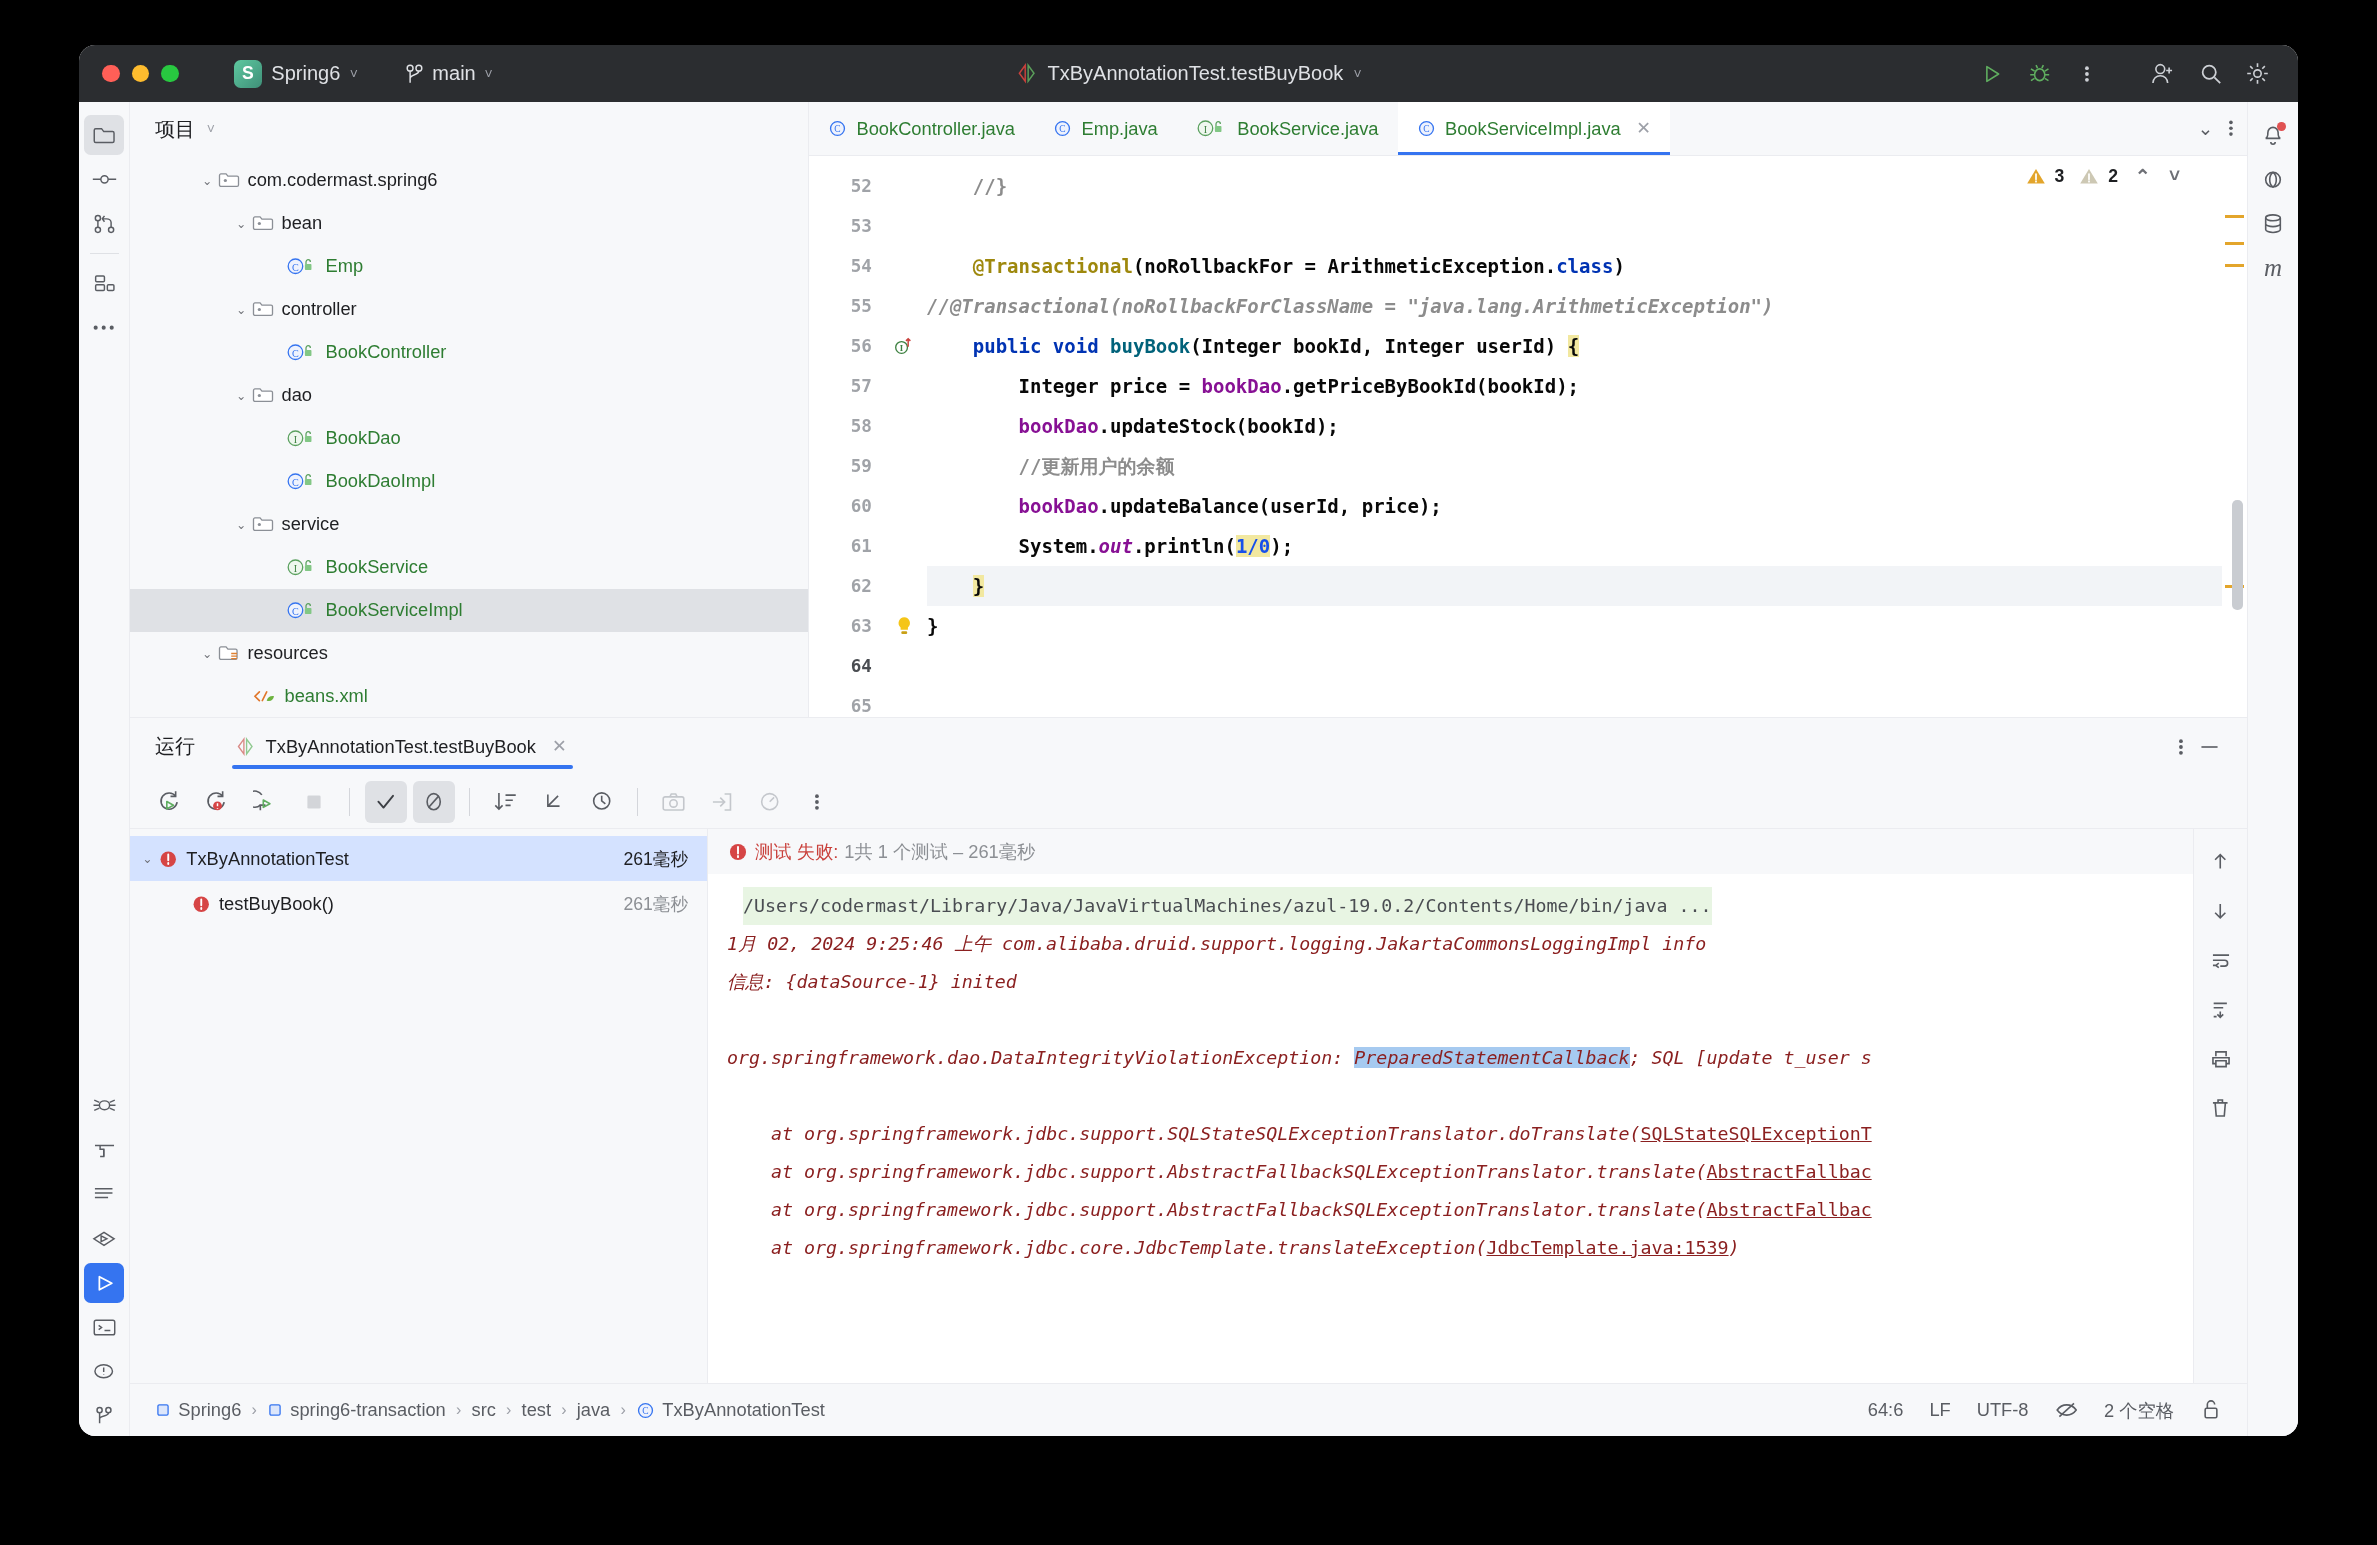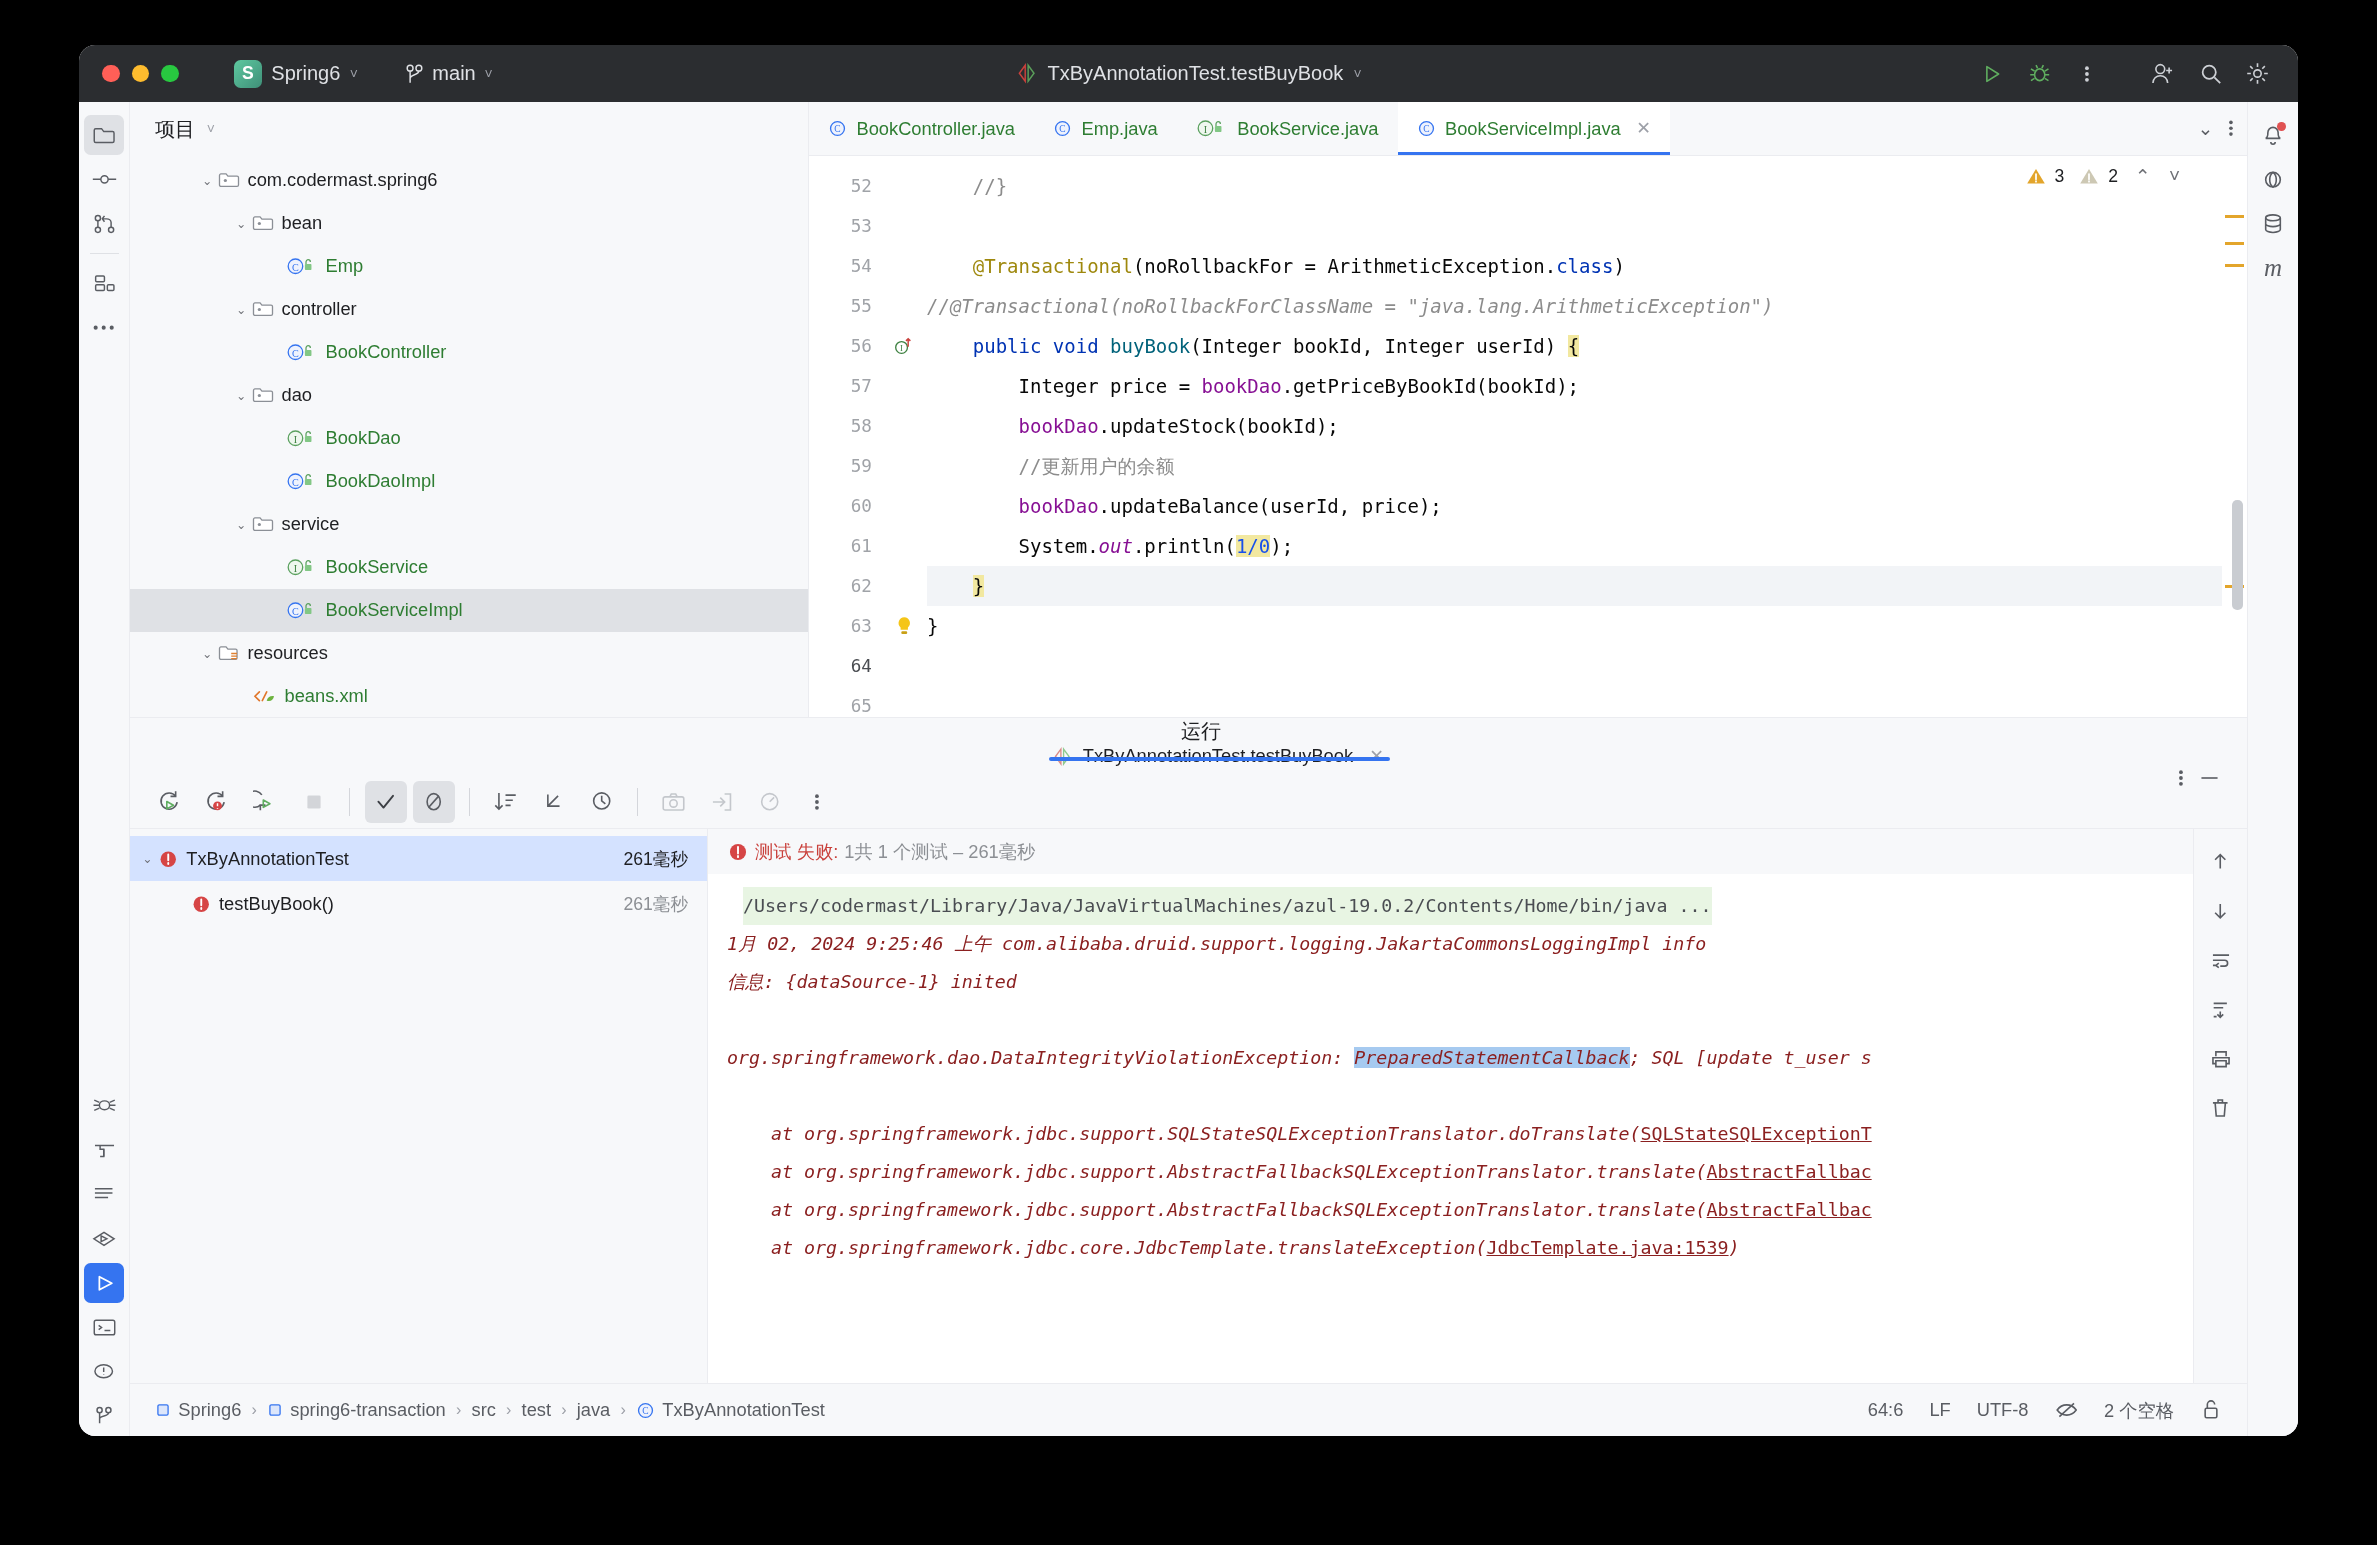--- a/index.html
+++ b/index.html
@@ -75,41 +75,41 @@
 
   
   .editor { flex: 1; display: flex; flex-direction: column; background: #fff; min-width: 0; }
   .tabs { height: 54px; background: #f7f8fa; display: flex; align-items: stretch; border-bottom: 0.7px solid #ebecf0; }
   .tab { display: flex; align-items: center; gap: 9.5px; padding: 0 19px; font-size: 18.3px; color: #2e7d32; position: relative; }
   .tab.active { background: #fff; }
   .tab.active::after { content:""; position:absolute; left:0; right:0; bottom:0; height:2.9px; background:#3574f0; }
   .tab-x { color: #9da0a8; font-size: 17.6px; margin-left: 5.9px; }
   .tabs-right { margin-left: auto; display: flex; align-items: center; gap: 4.4px; padding-right: 13px; }
 
-  .ed-main { flex: 1; display: flex; position: relative; min-height: 0; background: #fff; }
+  .ed-main { flex: 1; display: flex; position: relative; min-height: 0; background: #fff; font-weight: bold; }
   .gutter { width: 73px; flex: 0 0 73px; text-align: right; padding-top: 10.2px; }
   .gline { height: 40px; line-height: 40px; font-family: "DejaVu Sans Mono", monospace; font-size: 17.6px; color: #a0a3a8; padding-right: 10.2px; position: relative; }
   .gline.cur { color: #4a4d52; }
   .gutter-icons { width: 45px; flex: 0 0 45px; padding-top: 10.2px; }
   .gicon { height: 40px; display: flex; align-items: center; justify-content: center; }
   .code { flex: 1; padding-top: 10.2px; overflow: hidden; position: relative; }
   .cline { height: 40px; line-height: 40px; font-family: "DejaVu Sans Mono", monospace; font-size: 19px; color: #080808; white-space: pre; }
   .cline.cur { background: #f2f4f7; }
   .kw { color: #0033b3; } .cmt { color: #8c8c8c; } .cmt-i { color: #8c8c8c; font-style: italic; }
   .ann { color: #9e880d; } .fld { color: #871094; } .mth { color: #00627a; }
   .num { color: #1750eb; background: #f2e8a0; } .caret-hl { background: #f2e8a0; }
   .stat { color: #871094; font-style: italic; }
   .insp { position: absolute; right: 67px; top: 8.8px; display: flex; align-items: center; gap: 8px; font-size: 17.6px; color: #1e1f22; z-index: 5; }
   .marker-bar { position: absolute; right: 0; top: 0; bottom: 0; width: 25px; background: #fff; }
   .mk { position: absolute; right: 2.9px; width: 19px; height: 2.9px; }
   .vscroll { position: absolute; right: 4.4px; width: 10.2px; border-radius: 5.1px; background: #c9ccd1; }
 
   
   .run { flex: 1; display: flex; flex-direction: column; background: #f7f8fa; min-height: 0; }
-  .run-head { height: 57px; display: flex; align-items: center; padding-left: 25px; position: relative; flex-direction: column; }
+  .run-head { height: 57px; display: flex; align-items: center; padding-left: 25px; position: relative; }
   .run-title { font-size: 20px; color: #1e1f22; }
   .run-tab { display: flex; align-items: center; gap: 10.2px; margin-left: 37px; padding: 0 5.9px 0 2.9px; height: 57px; position: relative; font-size: 18.3px; color: #1e1f22; }
   .run-tab::after { content:""; position:absolute; left:0; right:0; bottom:5.9px; height:4.4px; background:#3574f0; border-radius:2.2px; }
   .run-head-right { margin-left: auto; display: flex; align-items: center; gap: 13px; padding-right: 25px; }
   .run-toolbar { height: 54px; display: flex; align-items: center; gap: 5.9px; padding-left: 19px; border-bottom: 0.7px solid #ebecf0; }
   .tbtn { width: 42px; height: 42px; display: flex; align-items: center; justify-content: center; border-radius: 5.9px; }
   .tbtn.on { background: #dfe1e5; }
   .tsep { width: 0.7px; height: 28px; background: #d4d6db; margin: 0 8.8px; }
   .run-body { flex: 1; display: flex; min-height: 0; }
   .tests { width: 578px; flex: 0 0 578px; border-right: 0.7px solid #ebecf0; padding-top: 7.3px; }

